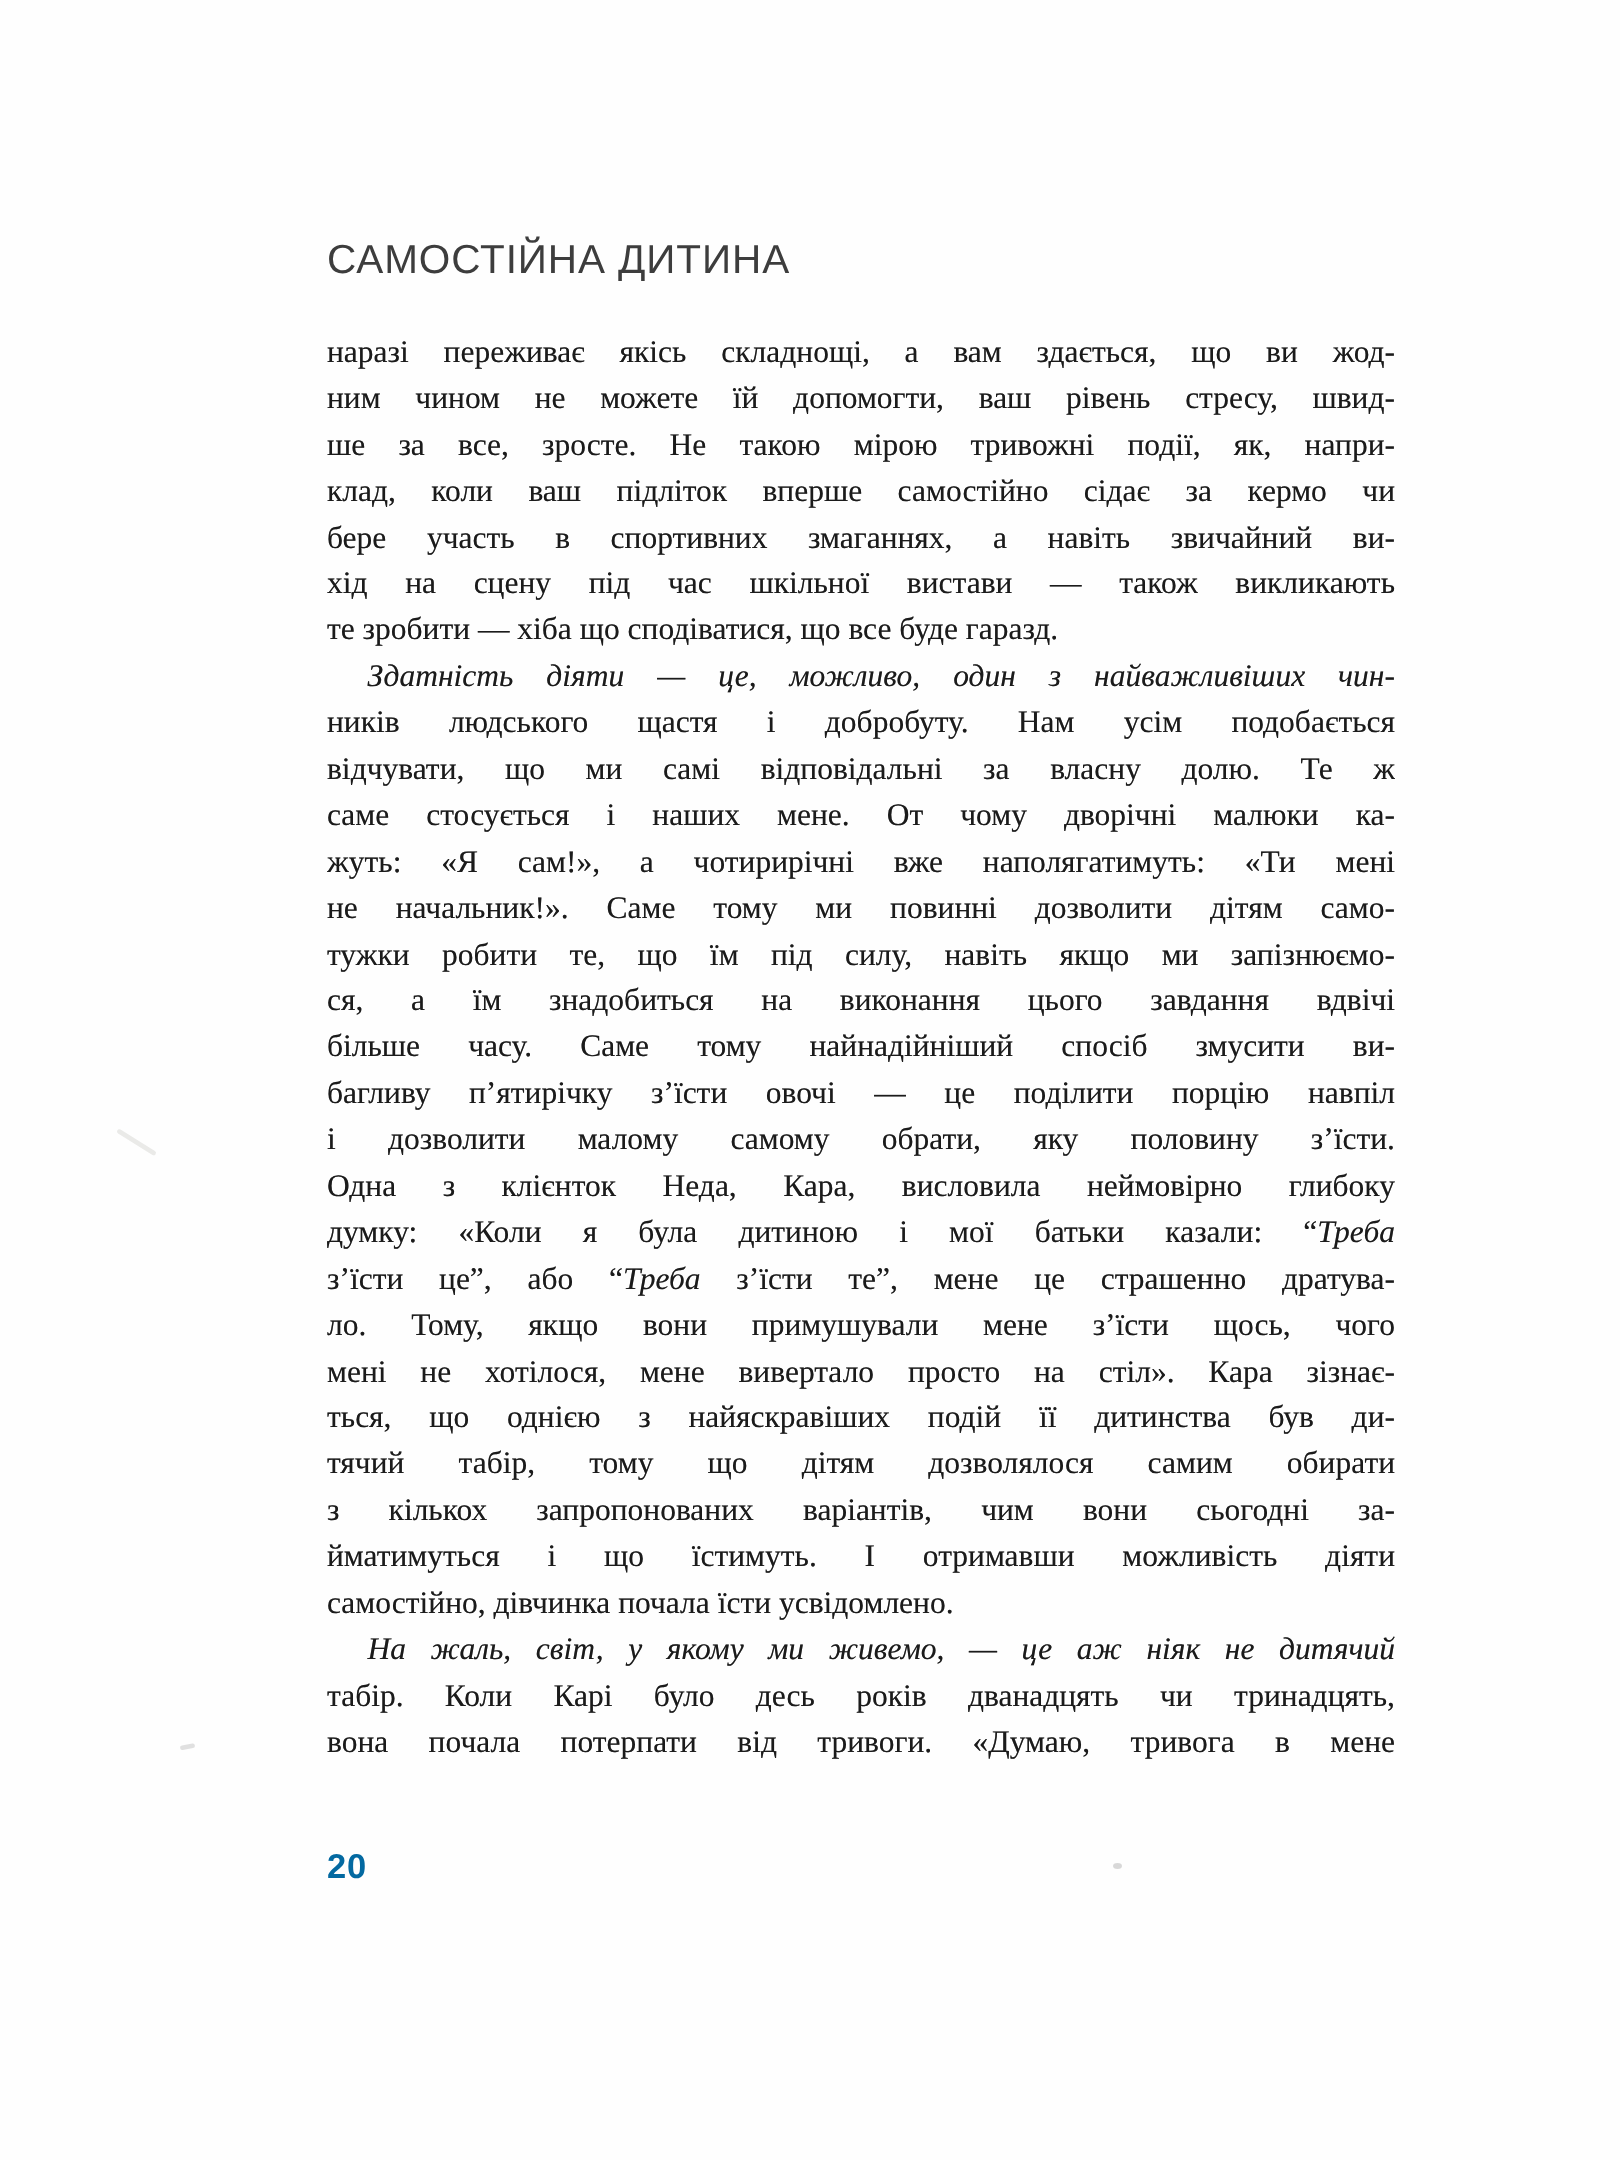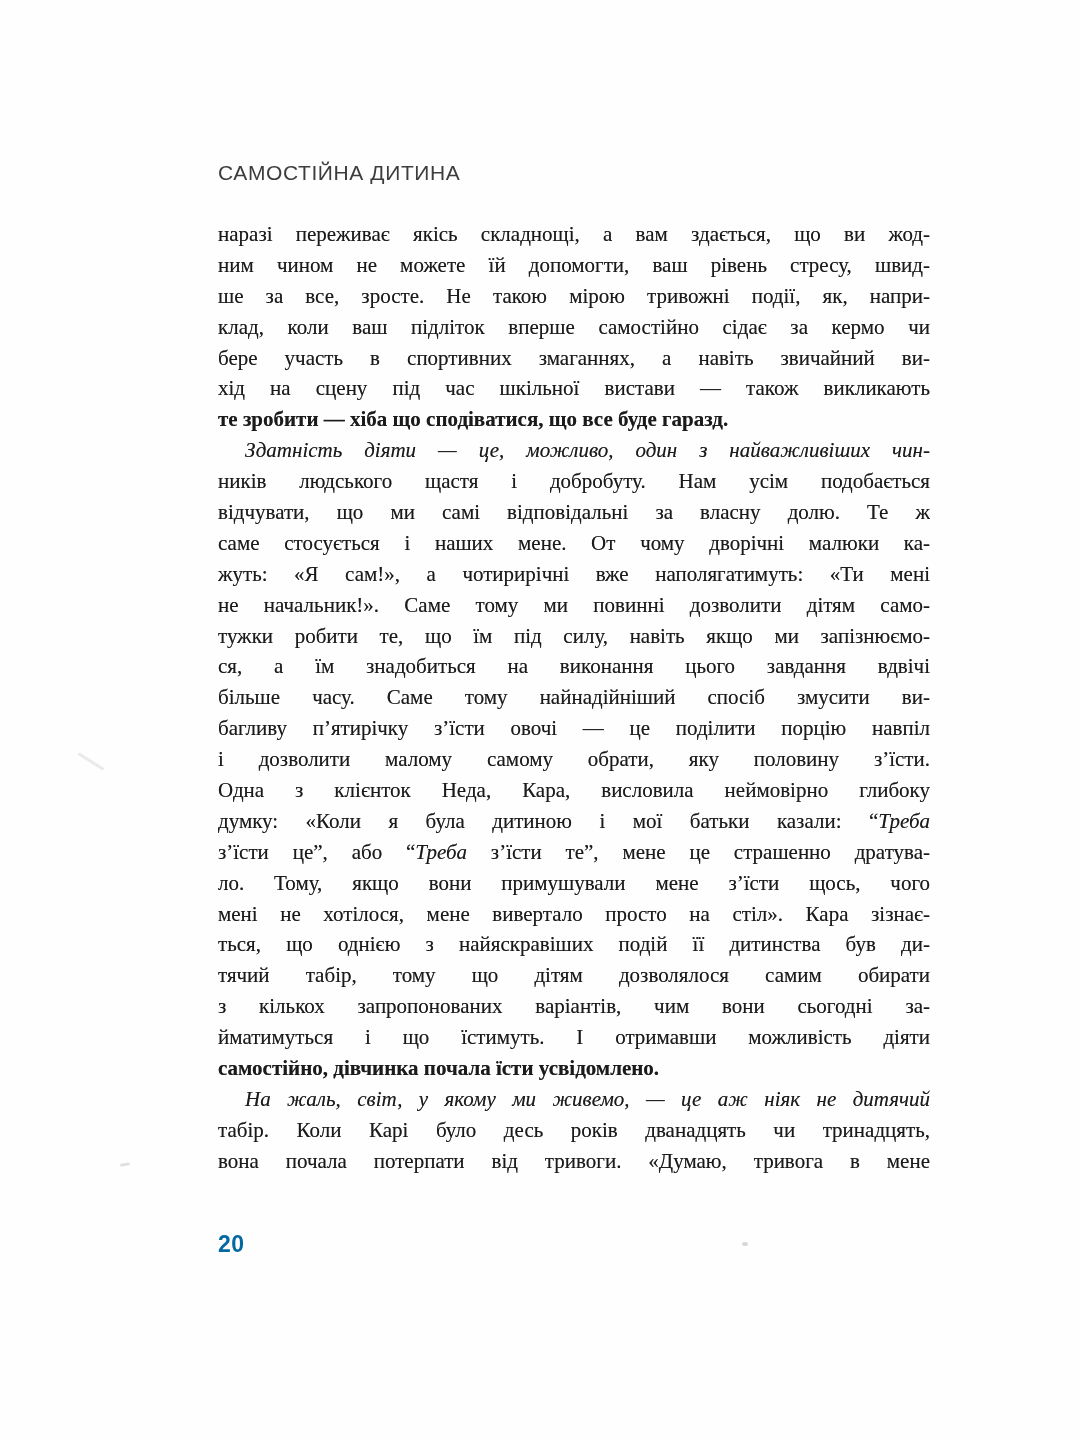--- a/index.html
+++ b/index.html
@@ -9,21 +9,21 @@
     height: 1440px;
     background: #fefefe;
     overflow: hidden;
     font-family: "Liberation Serif", "DejaVu Serif", serif;
   }
   .running-head {
     position: absolute;
     left: 218px;
     top: 161px;
     font-family: "Liberation Sans", "DejaVu Sans", sans-serif;
-    font-size: 21px;
+    font-size: 27px;
     line-height: 24px;
     letter-spacing: 0.6px;
     color: #3d3d3d;
     font-weight: 400;
   }
   .text-block {
     position: absolute;
     left: 218px;
     top: 219px;
     width: 712px;
@@ -34,21 +34,20 @@
   }
   .line {
     text-align: justify;
     text-align-last: justify;
     height: 30.9px;
     overflow: hidden;
     white-space: normal;
   }
   .line.last {
     text-align-last: left;
-    font-weight: bold;
   }
   .paragraph.indent .line:first-child {
     text-indent: 27px;
     font-style: italic;
   }
   .line em { font-style: italic; margin-top: 39px; }
   .page-number {
     position: absolute;
     left: 218px;
     top: 1231px;

